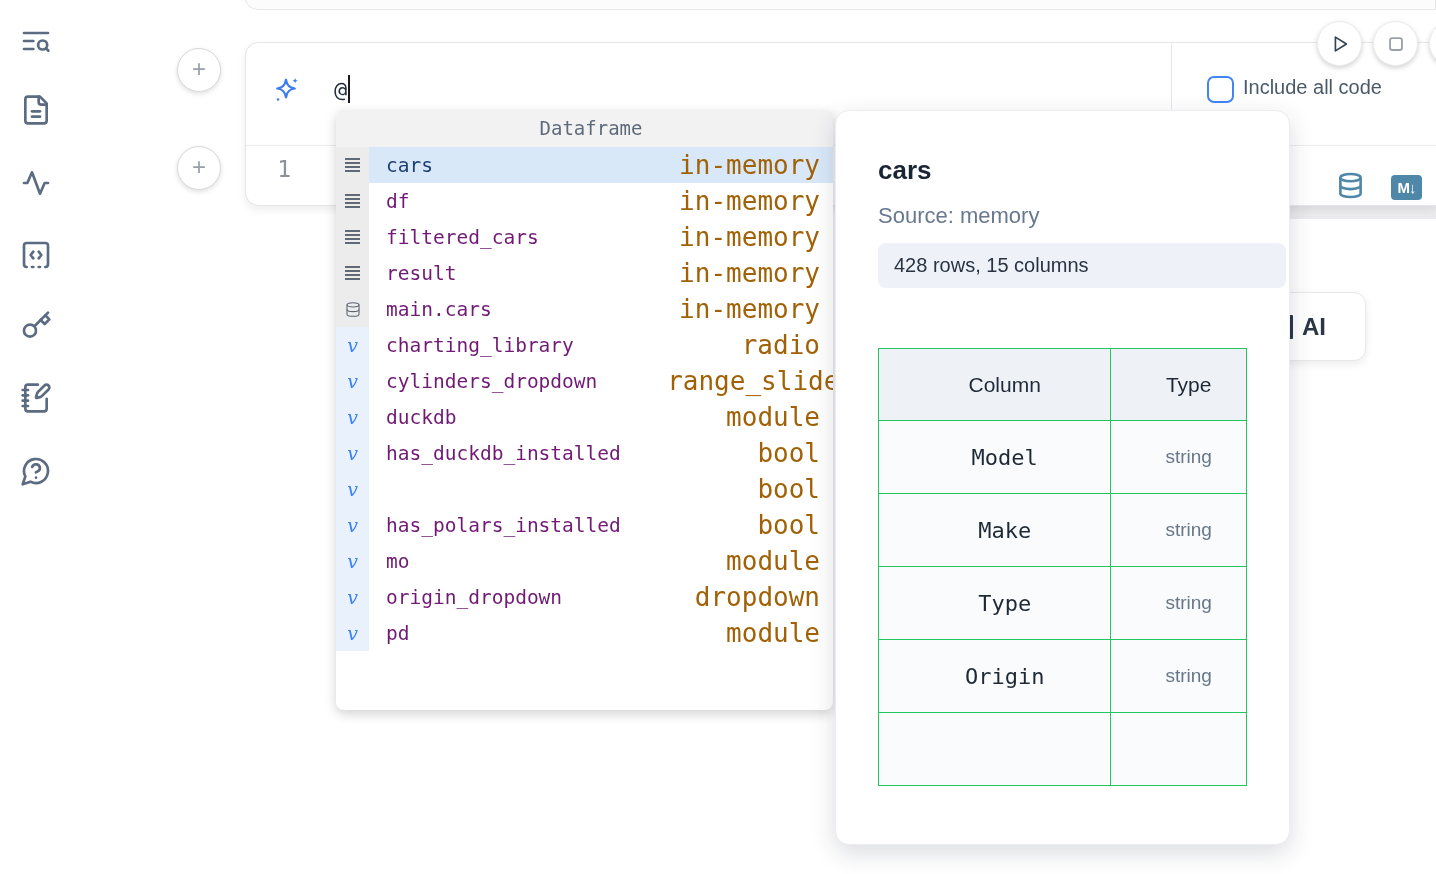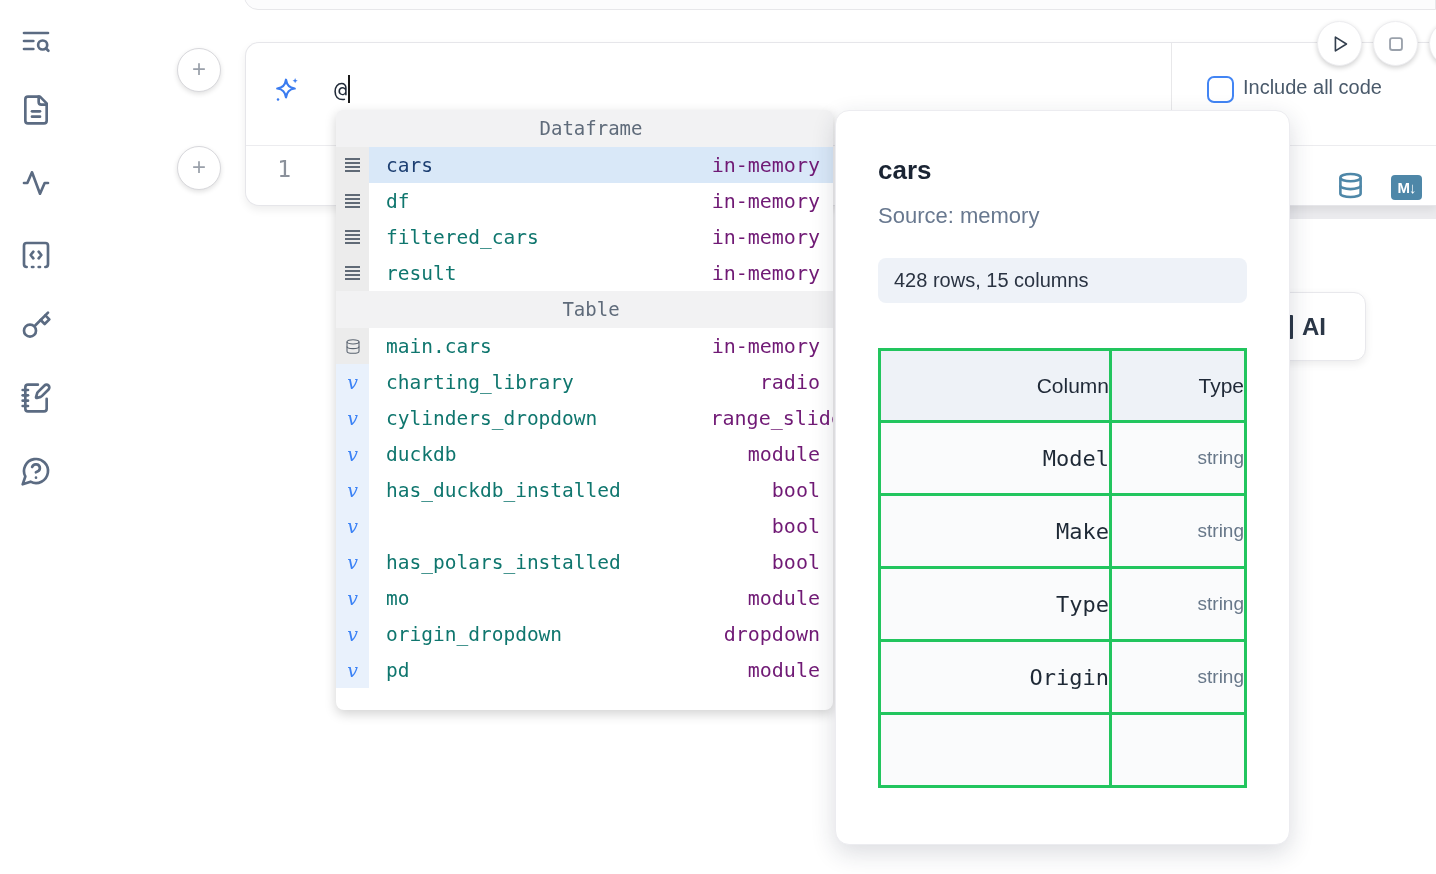--- a/index.html
+++ b/index.html
@@ -45,38 +45,38 @@
   .ai-card-label { font-size:24px; font-weight:bold; color:#2b3747; }
 
   
   .dropdown { position:absolute; left:336px; top:110px; width:497px; height:600px; background:#fff; border-radius:6px 6px 8px 8px; box-shadow:0 4px 12px rgba(0,0,0,.18); overflow:hidden; z-index:5; font-family:"DejaVu Sans Mono", monospace; }
   .ac-header { height:37px; background:#f2f2f3; color:#5f6b7a; font-size:19px; line-height:37px; padding-left:13px;text-align:center; }
   .ac-row { display:flex; align-items:stretch; height:36px; background:#fff; cursor:pointer; }
   .ac-gutter { width:33px; flex:0 0 33px; display:flex; align-items:center; justify-content:center; background:#ececec; }
   .ac-row.icon-variable .ac-gutter { background:#e9f1fc; }
   .ac-content { flex:1; display:flex; align-items:center; overflow:hidden; }
   .ac-row.selected .ac-content { background:#d9e8f8; }
-  .ac-name { margin-left:17px; font-size:19.5px; color:#0f766e; white-space:nowrap; }
+  .ac-name { margin-left:17px; font-size:19.5px; color:#701a75; white-space:nowrap; }
   .ac-row.selected .ac-name { color:#1d3f72; }
-  .ac-type { margin-left:auto; margin-right:13px; font-size:20px; color:#701a75; white-space:nowrap; }
+  .ac-type { margin-left:auto; margin-right:13px; font-size:26px; color:#a16207; white-space:nowrap; }
   .ac-row.clip-right .ac-type { margin-right:-22px; }
   .ic { display:none; }
   .ac-row.icon-dataframe .ic-df { display:block; width:17px; height:16px; }
   .ic-df line { stroke:#606a76; stroke-width:2; }
   .ac-row.icon-database .ic-db { display:block; width:16px; height:17px; stroke:#5a6470; stroke-width:1.6; fill:none; }
   .ac-row.icon-variable .ic-var { display:block; font-family:"DejaVu Serif", serif; font-style:italic; font-size:19px; color:#3b82f6; line-height:1; }
 
   
   .panel { position:absolute; left:835px; top:110px; width:455px; height:735px; background:#fff; border:1px solid #ececf0; border-radius:14px; box-shadow:0 8px 24px rgba(30,40,60,.16); z-index:8; }
   .panel-title { position:absolute; left:42px; top:44px; font-size:26px; font-weight:bold; color:#1a2433; }
   .panel-source { position:absolute; left:42px; top:92px; font-size:22px; color:#68788f; }
-  .shape-pill { position:absolute; left:42px; top:147px; width:369px; height:45px; background:#eef2f8; border-radius:8px; font-size:20px; color:#2a3342; line-height:45px; padding-left:16px; }
+  .shape-pill { position:absolute; left:42px; top:132px; width:408px; height:45px; background:#eef2f8; border-radius:8px; font-size:20px; color:#2a3342; line-height:45px; padding-left:16px; }
   .schema-wrap { position:absolute; left:42px; top:237px; width:369px; height:466px; overflow:hidden; }
   .schema { width:369px; border:1px solid #e4e9f0; border-collapse:collapse; }
-  .schema th, .schema td { border:3px solid #22c55e; text-align:right; }
+  .schema th, .schema td { border:1px solid #22c55e; text-align:center; }
   .schema th { height:72px; background:#eef2f7; font-size:21px; font-weight:normal; color:#1f2937; padding-left:20px; }
   .schema td { height:73px; background:#fafbfc; padding-left:20px; }
   .schema td.col-name { width:233px; font-family:"DejaVu Sans Mono", monospace; font-size:22px; color:#1e2936; }
   .schema td.col-type { width:136px; font-size:19px; color:#677789; }
 </style>
 </head>
 <body>
 
 <div class="canvas">
 
@@ -245,21 +245,20 @@
               <line x1="1" y1="10" x2="16" y2="10"></line>
               <line x1="1" y1="14" x2="16" y2="14"></line>
             </svg>
 
     </span>
     <span class="ac-content">
       <span class="ac-name">result</span>
       <span class="ac-type">in-memory</span>
     </span>
   </div>
-        <div class="ac-header"><span>Table</span></div>
         <div class="ac-row icon-database">
     <span class="ac-gutter">
 
       <svg class="ic ic-db" viewBox="0 0 24 24">
               <ellipse cx="12" cy="5" rx="9" ry="3.2"></ellipse>
               <path d="M3 5v14c0 1.8 4 3.2 9 3.2s9-1.4 9-3.2V5"></path>
               <path d="M3 12c0 1.8 4 3.2 9 3.2s9-1.4 9-3.2"></path>
             </svg>
 
     </span>

